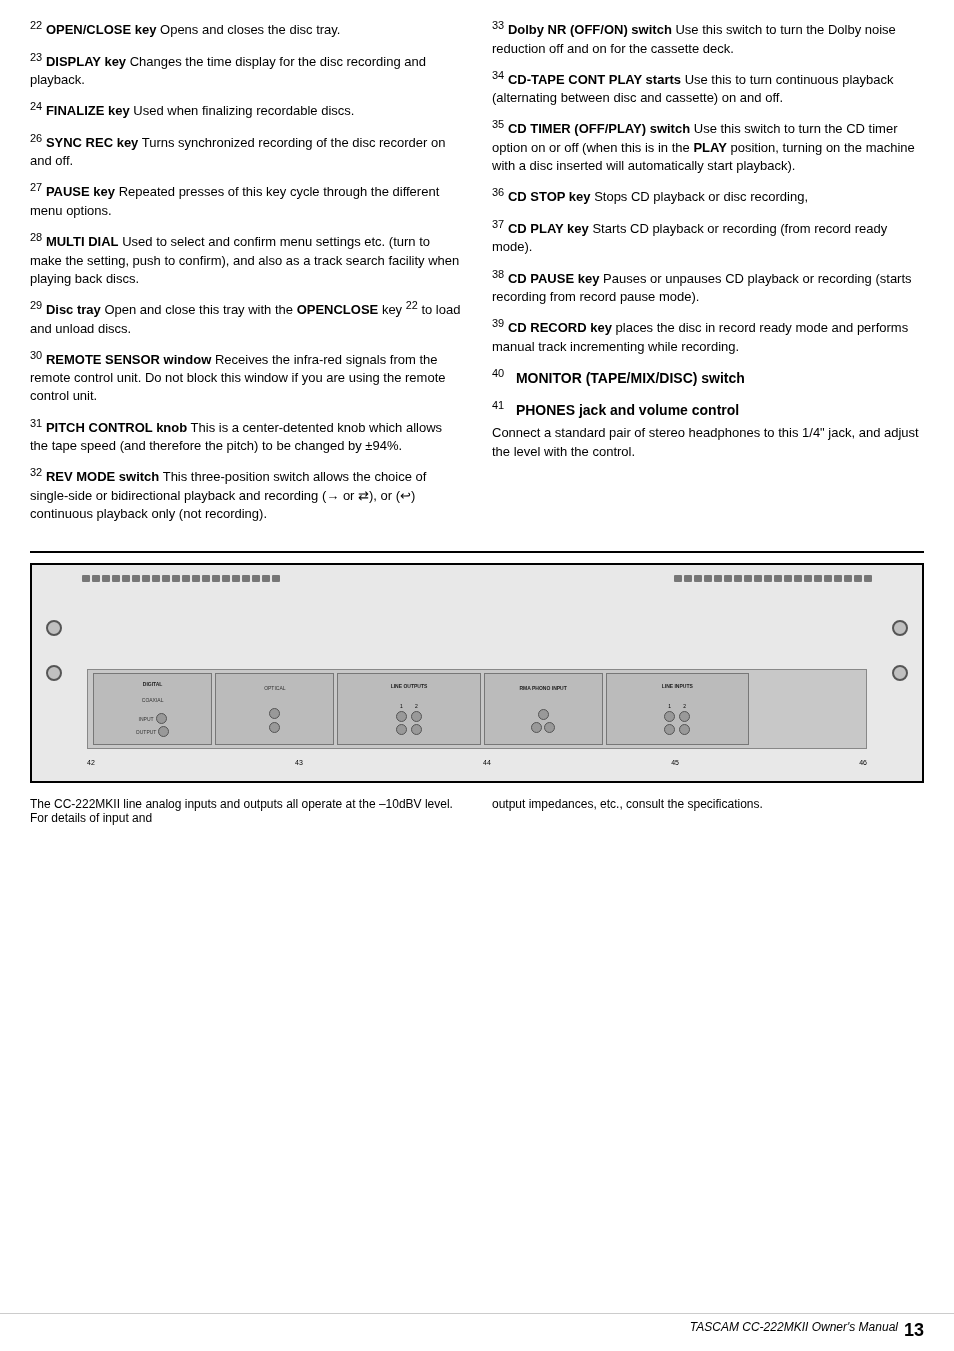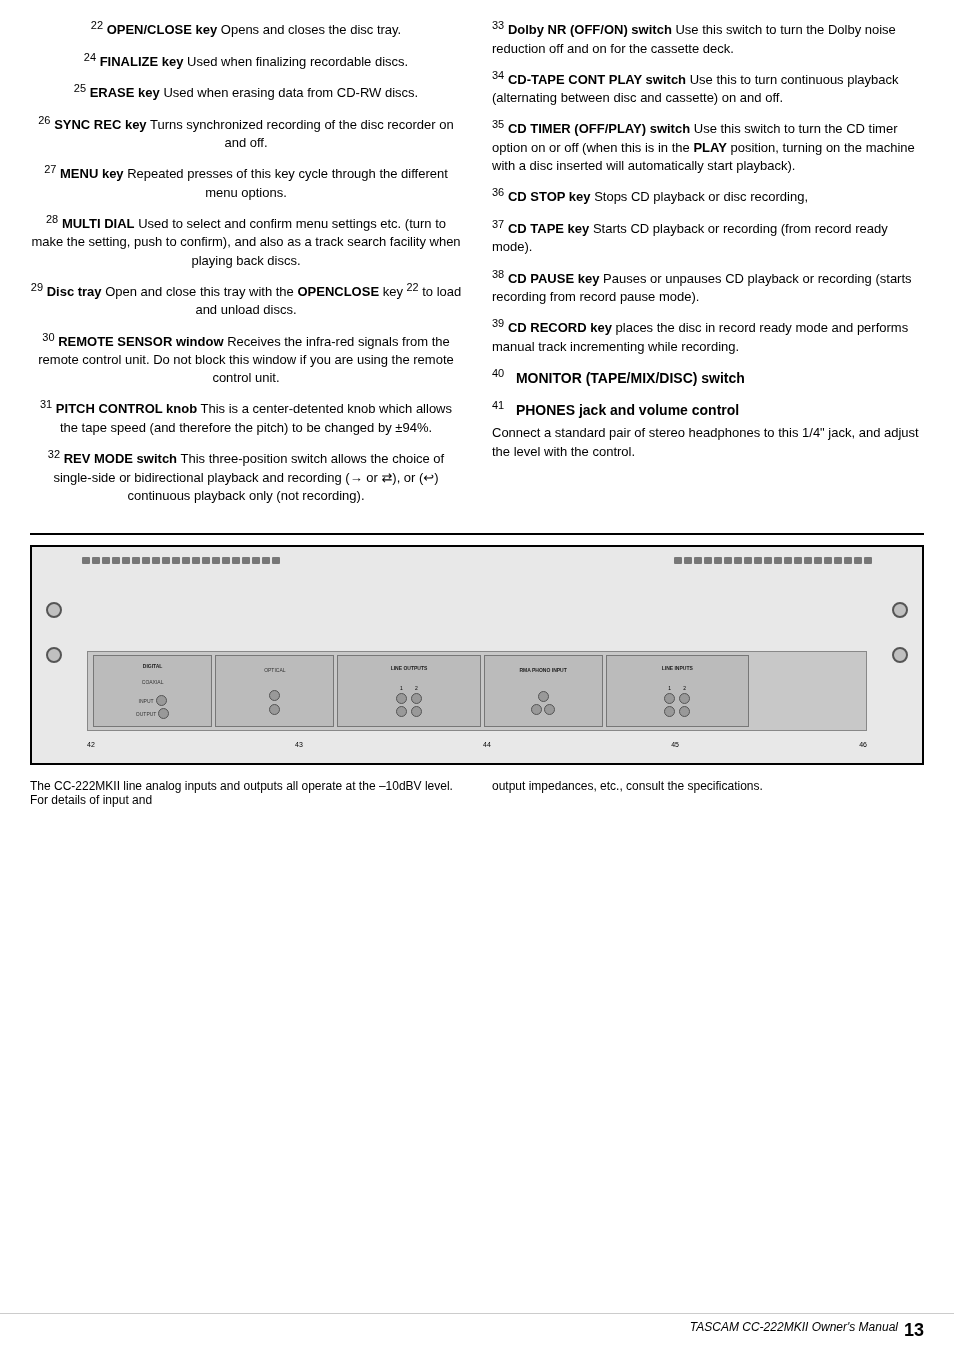--- a/index.html
+++ b/index.html
@@ -32,21 +32,20 @@
     }
     .content-area {
       display: flex;
       flex-direction: row;
       padding: 18px 30px 0 30px;
       gap: 30px;
     }
     .left-col {
       flex: 1;
       max-width: 440px;
-      text-align: center;
     }
     .right-col {
       flex: 1;
       max-width: 440px;
     }
     .item {
       margin-bottom: 10px;
       line-height: 1.4;
     }
     .item-num {
@@ -166,42 +165,42 @@
   <div class="content-area">
 
     <div class="left-col">
 
       <div class="item">
         <span class="item-num">22</span>
         <span class="item-label"> OPEN/CLOSE key</span>
         <span> Opens and closes the disc tray.</span>
       </div>
 
+      <div class="item">
+        <span class="item-num">23</span>
+        <span class="item-label"> DISPLAY key</span>
+        <span> Changes the time display for the disc recording and playback.</span>
+      </div>
 
       <div class="item">
         <span class="item-num">24</span>
         <span class="item-label"> FINALIZE key</span>
         <span> Used when finalizing recordable discs.</span>
       </div>
 
-      <div class="item">
-        <span class="item-num">25</span>
-        <span class="item-label"> ERASE key</span>
-        <span> Used when erasing data from CD-RW discs.</span>
-      </div>
 
       <div class="item">
         <span class="item-num">26</span>
         <span class="item-label"> SYNC REC key</span>
         <span> Turns synchronized recording of the disc recorder on and off.</span>
       </div>
 
       <div class="item">
         <span class="item-num">27</span>
-        <span class="item-label"> MENU key</span>
+        <span class="item-label"> PAUSE key</span>
         <span> Repeated presses of this key cycle through the different menu options.</span>
       </div>
 
       <div class="item">
         <span class="item-num">28</span>
         <span class="item-label"> MULTI DIAL</span>
         <span> Used to select and confirm menu settings etc. (turn to make the setting, push to confirm), and also as a track search facility when playing back discs.</span>
       </div>
 
       <div class="item">
@@ -232,39 +231,39 @@
     <div class="right-col">
 
       <div class="item">
         <span class="item-num">33</span>
         <span class="item-label"> Dolby NR (OFF/ON) switch</span>
         <span> Use this switch to turn the Dolby noise reduction off and on for the cassette deck.</span>
       </div>
 
       <div class="item">
         <span class="item-num">34</span>
-        <span class="item-label"> CD-TAPE CONT PLAY switch</span>
+        <span class="item-label"> CD-TAPE CONT PLAY starts</span>
         <span> Use this to turn continuous playback (alternating between disc and cassette) on and off.</span>
       </div>
 
       <div class="item">
         <span class="item-num">35</span>
         <span class="item-label"> CD TIMER (OFF/PLAY) switch</span>
         <span> Use this switch to turn the CD timer option on or off (when this is in the <strong>PLAY</strong> position, turning on the machine with a disc inserted will automatically start playback).</span>
       </div>
 
       <div class="item">
         <span class="item-num">36</span>
         <span class="item-label"> CD STOP key</span>
         <span> Stops CD playback or disc recording,</span>
       </div>
 
       <div class="item">
         <span class="item-num">37</span>
-        <span class="item-label"> CD TAPE key</span>
+        <span class="item-label"> CD PLAY key</span>
         <span> Starts CD playback or recording (from record ready mode).</span>
       </div>
 
       <div class="item">
         <span class="item-num">38</span>
         <span class="item-label"> CD PAUSE key</span>
         <span> Pauses or unpauses CD playback or recording (starts recording from record pause mode).</span>
       </div>
 
       <div class="item">

